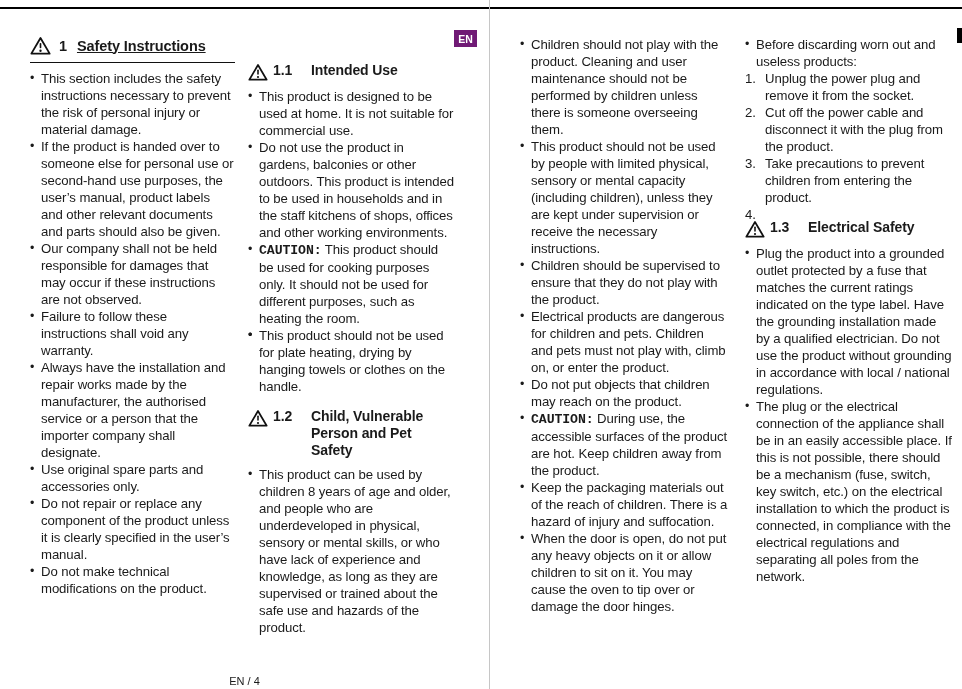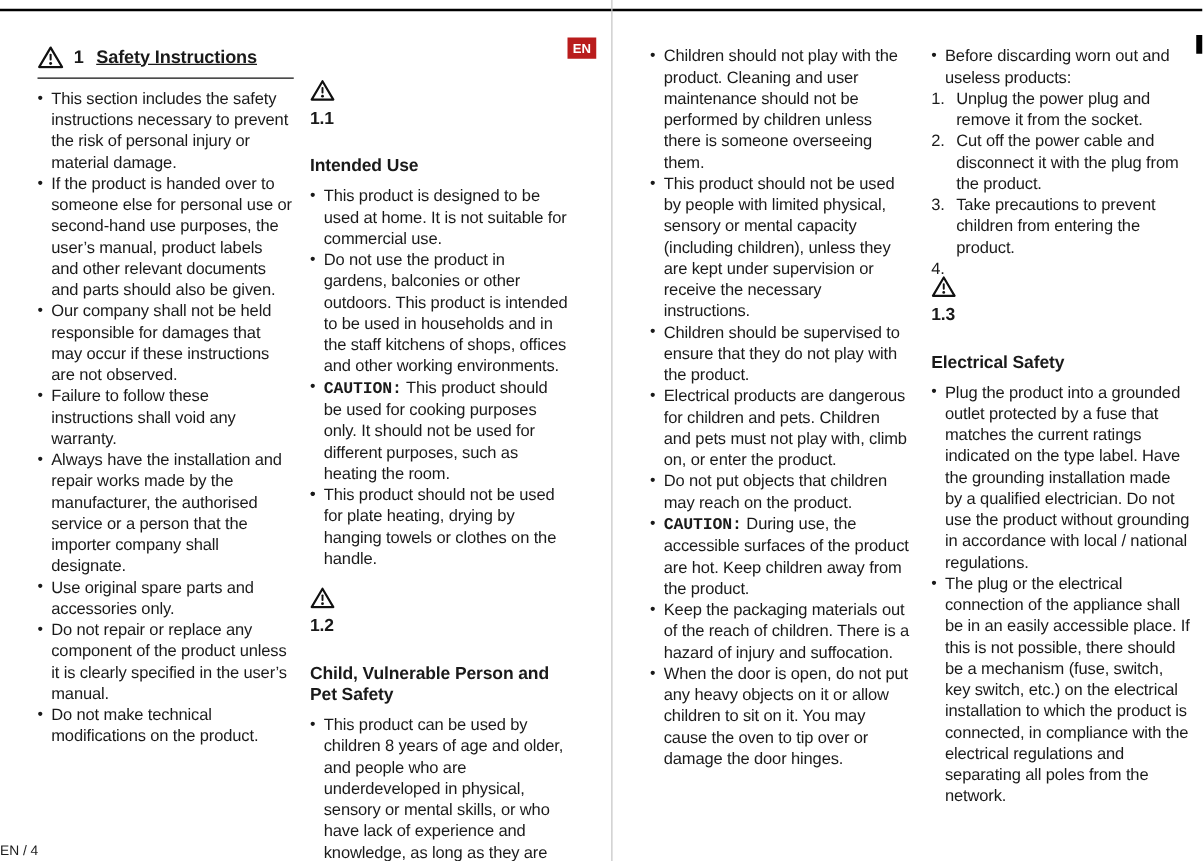--- a/index.html
+++ b/index.html
@@ -15,49 +15,48 @@
   .top-rule { position:absolute; left:0; top:7px; width:962px; height:2px; background:#000; }
   .edge-mark { position:absolute; right:0; top:28px; width:5px; height:15px; background:#000; }
   .divider { position:absolute; left:489px; top:0; width:1px; height:689px; background:#c6c6c6; }
 
   .page { position:absolute; top:0; height:689px; }
   .page-left { left:0; width:489px; }
   .page-right { left:490px; width:472px; }
 
   .badge {
     position:absolute; left:454px; top:30px; width:23px; height:17px;
-    background:#b91c1c; color:#fff; font-size:10.5px; font-weight:700;
+    background:#701a75; color:#fff; font-size:10.5px; font-weight:700;
     display:flex; align-items:center; justify-content:center;
   }
 
   .col { position:absolute; font-size:13.2px; line-height:17px; letter-spacing:-0.1px; }
   .col1 { left:30px;  top:36px; width:205px; }
   .col2 { left:248px; top:62px; width:208px; }
   .col3 { left:30px;  top:36px; width:209px; }
   .col4 { left:255px; top:36px; width:207px; }
 
   .footer {
     position:absolute; left:0; top:675px; width:100%;
-    text-align:left; font-size:11px; color:#1a1a1a;
+    text-align:center; font-size:11px; color:#1a1a1a;
   }
 
   .main-header {
     display:flex; align-items:center; gap:7px;
     font-weight:700; font-size:14.5px; line-height:18px;
     border-bottom:1.6px solid #111;
     padding-bottom:7px; margin-bottom:7px;
   }
   .main-header .hnum { margin-left:1px; }
   .main-header .htitle { margin-left:3px;text-decoration:underline; }
 
   .sub-header {
     display:flex; gap:5px;
     font-weight:700; font-size:14px; line-height:17px;
     margin:13px 0 7px 0;
-    flex-direction:column;
   }
   .sub-header .tri { flex:0 0 auto; margin-top:1px; }
   .sub-header .hnum { flex:0 0 33px; }
   .sub-header .htitle { flex:1; }
 
   .col > :first-child { margin-top:0; }
 
   .bullet { position:relative; padding-left:11px; }
   .bullet .dot { position:absolute; left:0; top:0; font-size:12.5px; }
   .numbered { position:relative; padding-left:20px; }

